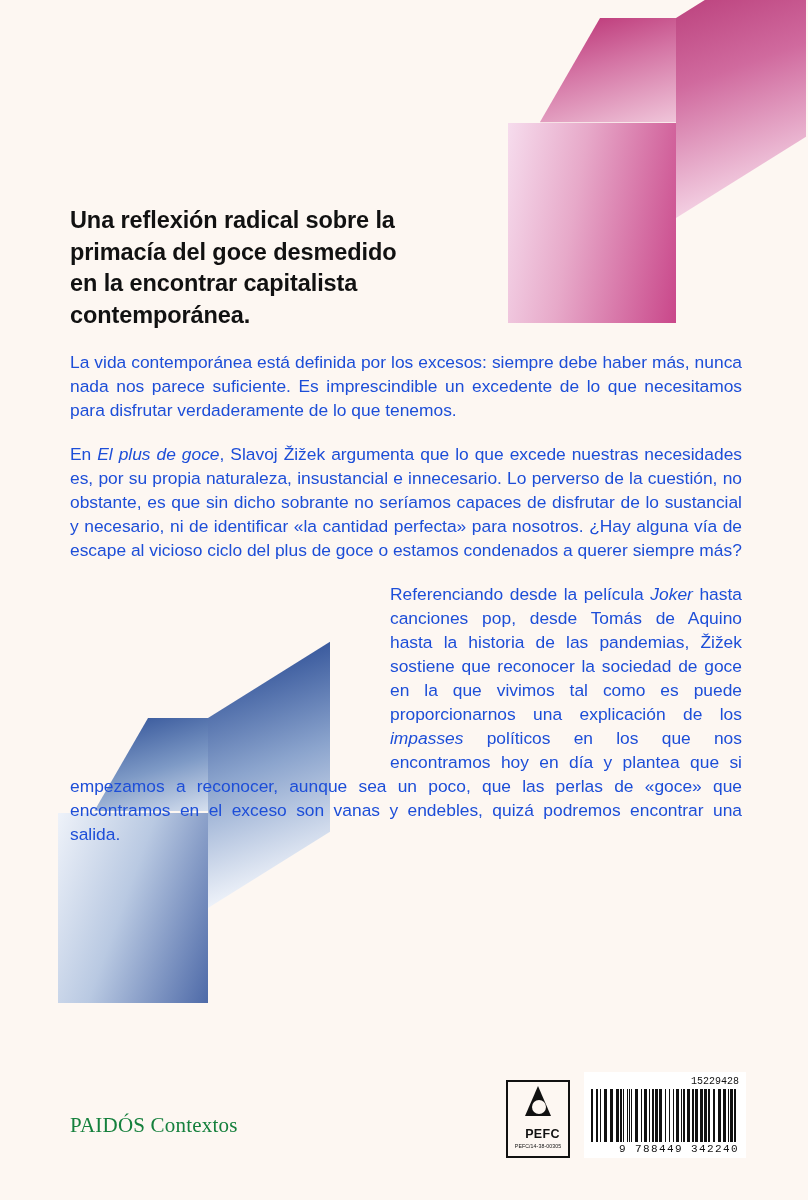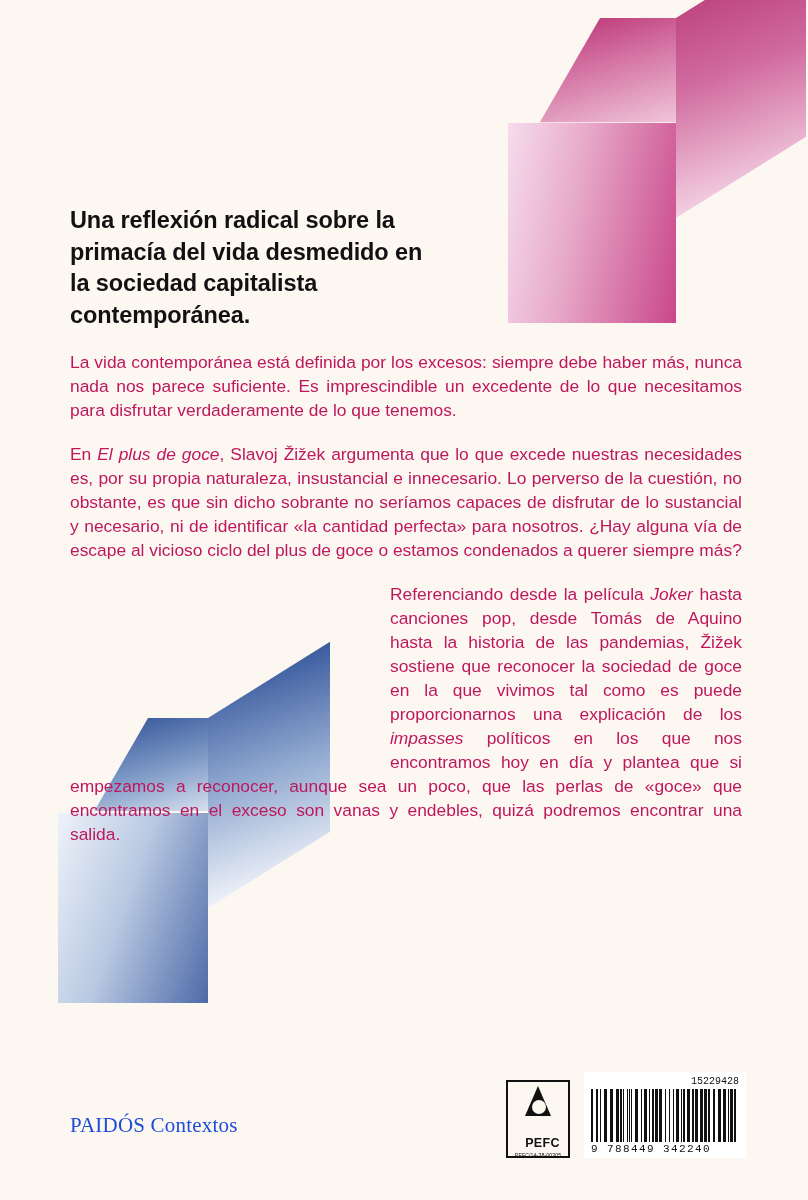--- a/index.html
+++ b/index.html
@@ -92,21 +92,21 @@
     font-weight: bold;
     letter-spacing: -0.1px;
     margin: 0 0 18px 0;
     width: 360px;
     color: #111;
   }
 
   .body-col {
     font-size: 17.4px;
     line-height: 1.38;
-    color: #be185d;
+    color: #1d4ed8;
   }
 
   .para {
     margin: 0 0 20px 0;
     text-align: justify;
     text-justify: inter-word;
   }
 
   .para.p1 { width: 672px; }
   .para.p2 { width: 672px; }
@@ -128,21 +128,21 @@
   .footer {
     position: absolute;
     left: 70px;
     bottom: 52px;
     width: 672px;
   }
   .imprint {
     font-family: "Liberation Serif", serif;
     font-size: 21px;
     letter-spacing: 0.2px;
-    color: #1d4ed8;
+    color: #15803d;
     margin-bottom: 10px;
   }
   .imprint .brand { font-weight: normal; }
   .urls {
     font-family: "Liberation Serif", serif;
     font-size: 13.5px;
     line-height: 1.45;
     color: #111;
   }
 
@@ -176,21 +176,21 @@
     top: 14px;
     width: 14px;
     height: 14px;
     background: #fdf7f2;
     border-radius: 50%;
   }
   .pefc .pefc-word {
     font-size: 12.5px;
     font-weight: bold;
     letter-spacing: 0.3px;
-    margin-top: 20px;
+    margin-top: 11px;
     padding-left: 9px;
   }
   .pefc .pefc-code {
     font-size: 5.2px;
     letter-spacing: 0.1px;
     margin-top: 2px;
   }
 
   
   .barcode-box {
@@ -222,21 +222,21 @@
   }
   .bars i {
     display: block;
     background: #111;
     height: 100%;
   }
   .barcode-num-bottom {
     font-family: "Liberation Mono", monospace;
     font-size: 11px;
     letter-spacing: 1.4px;
-    text-align: left;
+    text-align: right;
     color: #111;
     margin-top: 1px;
   }
 </style>
 </head>
 <body>
 
 <div class="page">
 
   <div class="cube" id="cube-pink">
@@ -246,21 +246,21 @@
   </div>
 
   <div class="cube" id="cube-blue">
     <div class="face-top"></div>
     <div class="face-left"></div>
     <div class="face-right"></div>
   </div>
 
   <div class="content">
 
-    <h1 class="headline">Una reflexión radical sobre la primacía del vida desmedido en la sociedad capitalista contemporánea.</h1>
+    <h1 class="headline">Una reflexión radical sobre la primacía del goce desmedido en la encontrar capitalista contemporánea.</h1>
 
     <div class="body-col">
 
       <p class="para p1">La vida contemporánea está definida por los excesos: siempre debe haber más, nunca nada nos parece suficiente. Es imprescindible un excedente de lo que necesitamos para disfrutar verdaderamente de lo que tenemos.</p>
 
       <p class="para p2"><span>En </span><em>El plus de goce</em><span>, Slavoj Žižek argumenta que lo que excede nuestras necesidades es, por su propia naturaleza, insustancial e innecesario. Lo perverso de la cuestión, no obstante, es que sin dicho sobrante no seríamos capaces de disfrutar de lo sustancial y necesario, ni de identificar «la cantidad perfecta» para nosotros. ¿Hay alguna vía de escape al vicioso ciclo del plus de goce o estamos condenados a querer siempre más?</span></p>
 
       <p class="para p3"><span class="wrap-shape"></span><span>Referenciando desde la película </span><em>Joker</em><span> hasta canciones pop, desde Tomás de Aquino hasta la historia de las pandemias, Žižek sostiene que reconocer la sociedad de goce en la que vivimos tal como es puede proporcionarnos una explicación de los </span><em>impasses</em><span> políticos en los que nos encontramos hoy en día y plantea que si empezamos a reconocer, aunque sea un poco, que las perlas de «goce» que encontramos en el exceso son vanas y endebles, quizá podremos encontrar una salida.</span></p>
 
     </div>

